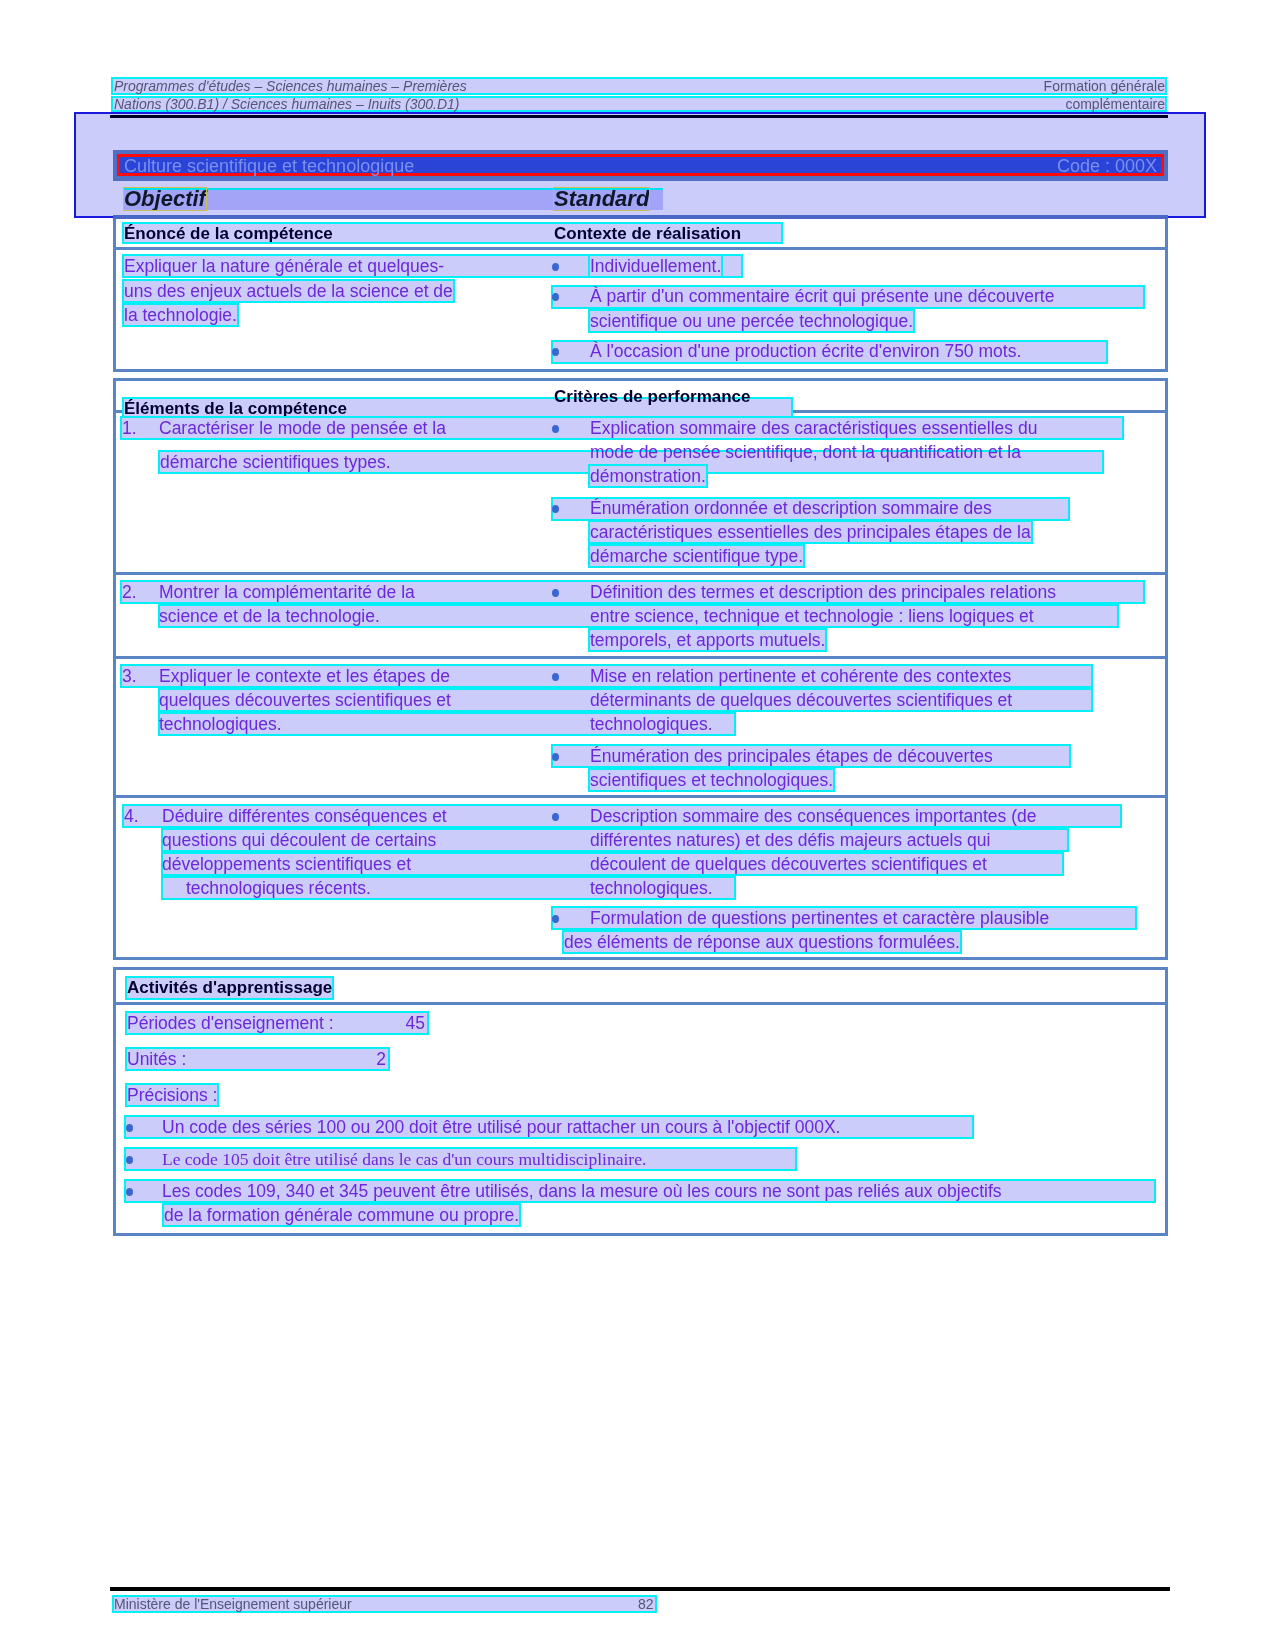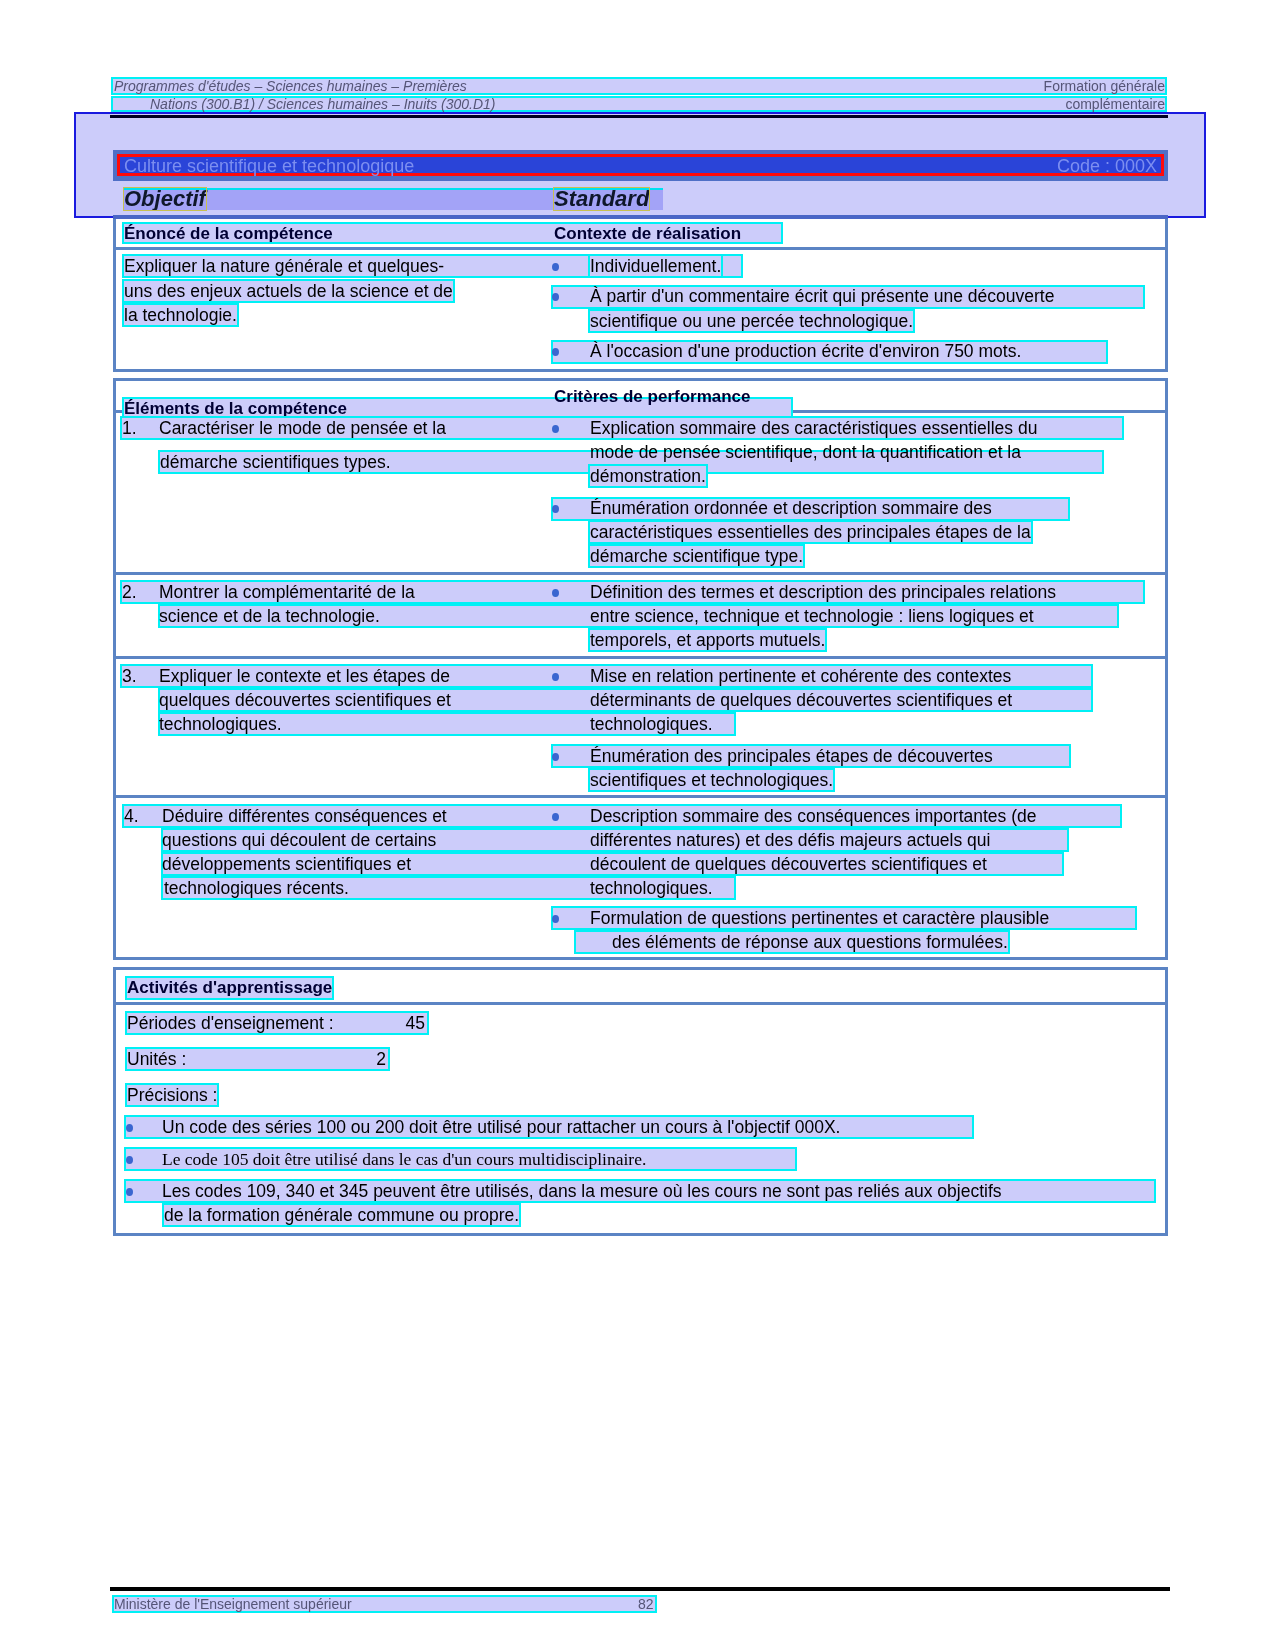--- a/index.html
+++ b/index.html
@@ -10,33 +10,33 @@
   .rule-top{left:110px;top:115px;width:1058px;height:3px;background:#000022;}
   .overlay{left:74px;top:112px;width:1132px;height:106px;background:#ccccfa;border:2px solid #1a1adf;box-sizing:border-box;}
   .titlebar{left:113px;top:150px;width:1055px;height:31px;background:#4f6fc6;}
   .titlebar-inner{left:117px;top:154px;width:1047px;height:22px;background:#2a44d8;border:3px solid #ff0a0a;box-sizing:border-box;}
   .title-txt{font-size:18px;color:#7c8ef0;line-height:18px;top:157px;}
   .obj-row{left:123px;top:188px;width:540px;height:22px;background:#a3a3f7;border-top:2px solid #00e0f0;box-sizing:border-box;}
   .obj-lbl{font-size:22px;font-weight:bold;font-style:italic;color:#0f172a;line-height:22px;top:188px;}
   .box{border:3px solid #5b84c4;box-sizing:border-box;background:transparent;}
   .sep{height:3px;background:#5b84c4;}
   .th{font-size:17px;font-weight:bold;line-height:20px;color:#000033;}
-  .td{font-size:17.5px;line-height:20px;color:#000000;white-space:nowrap;}
+  .td{font-size:17.5px;line-height:20px;color:#6d28d9;white-space:nowrap;}
   .bullet{width:7px;height:8px;border-radius:50%;background:#3a66d0;}
   .footer-rule{left:110px;top:1587px;width:1060px;height:4px;background:#000;}
   .ftxt{font-size:14px;color:#555577;line-height:14px;}
 </style>
 </head>
 <body>
 
 <div class="abs hl hdr" style="left:113px;top:79px;width:1052px;height:14px;"></div>
 <div class="abs hdr" style="left:114px;top:79px;font-style:italic;">Programmes d'études – Sciences humaines – Premières</div>
 <div class="abs hdr" style="right:110px;top:79px;">Formation générale</div>
 <div class="abs hl" style="left:113px;top:98px;width:1052px;height:12px;"></div>
-<div class="abs hdr" style="left:114px;top:97px;font-style:italic;padding-left:36px;">Nations (300.B1) / Sciences humaines – Inuits (300.D1)</div>
+<div class="abs hdr" style="left:114px;top:97px;font-style:italic;">Nations (300.B1) / Sciences humaines – Inuits (300.D1)</div>
 <div class="abs hdr" style="right:110px;top:97px;">complémentaire</div>
 
 <div class="abs overlay"></div>
 <div class="abs rule-top"></div>
 
 <div class="abs titlebar"></div>
 <div class="abs titlebar-inner"></div>
 <div class="abs title-txt" style="left:124px;">Culture scientifique et technologique</div>
 <div class="abs title-txt" style="right:118px;">Code : 000X</div>
 
@@ -113,30 +113,30 @@
 <div class="abs sep" style="left:113px;top:795px;width:1055px;"></div>
 
 <div class="abs hl" style="left:124px;top:806px;width:996px;height:20px;"></div>
 <div class="abs td" style="left:124px;top:806px;">4.</div>
 <div class="abs td" style="left:162px;top:806px;">Déduire différentes conséquences et</div>
 <div class="abs hl" style="left:163px;top:830px;width:904px;height:20px;"></div>
 <div class="abs td" style="left:162px;top:830px;">questions qui découlent de certains</div>
 <div class="abs hl" style="left:163px;top:854px;width:899px;height:20px;"></div>
 <div class="abs td" style="left:162px;top:854px;">développements scientifiques et</div>
 <div class="abs hl" style="left:163px;top:878px;width:571px;height:20px;"></div>
-<div class="abs td" style="left:154px;top:878px;padding-left:10px;">technologiques récents.</div>
+<div class="abs td" style="left:176px;top:878px;padding-left:10px;">technologiques récents.</div>
 <div class="abs bullet" style="left:552px;top:813px;"></div>
 <div class="abs td" style="left:590px;top:806px;">Description sommaire des conséquences importantes (de</div>
 <div class="abs td" style="left:590px;top:830px;">différentes natures) et des défis majeurs actuels qui</div>
 <div class="abs td" style="left:590px;top:854px;">découlent de quelques découvertes scientifiques et</div>
 <div class="abs td" style="left:590px;top:878px;">technologiques.</div>
 <div class="abs hl" style="left:553px;top:908px;width:582px;height:20px;"></div>
 <div class="abs bullet" style="left:552px;top:915px;"></div>
 <div class="abs td" style="left:590px;top:908px;">Formulation de questions pertinentes et caractère plausible</div>
-<div class="abs hl td" style="left:576px;top:932px;padding-left:36px;">des éléments de réponse aux questions formulées.</div>
+<div class="abs hl td" style="left:564px;top:932px;">des éléments de réponse aux questions formulées.</div>
 
 <div class="abs box" style="left:113px;top:967px;width:1055px;height:269px;"></div>
 <div class="abs sep" style="left:113px;top:1002px;width:1055px;"></div>
 <div class="abs hl th" style="left:127px;top:978px;">Activités d'apprentissage</div>
 
 <div class="abs hl td" style="left:127px;top:1013px;width:300px;">
   <span>Périodes d'enseignement :</span>
   <span style="position:absolute;right:2px;">45</span>
 </div>
 <div class="abs hl td" style="left:127px;top:1049px;width:261px;">

